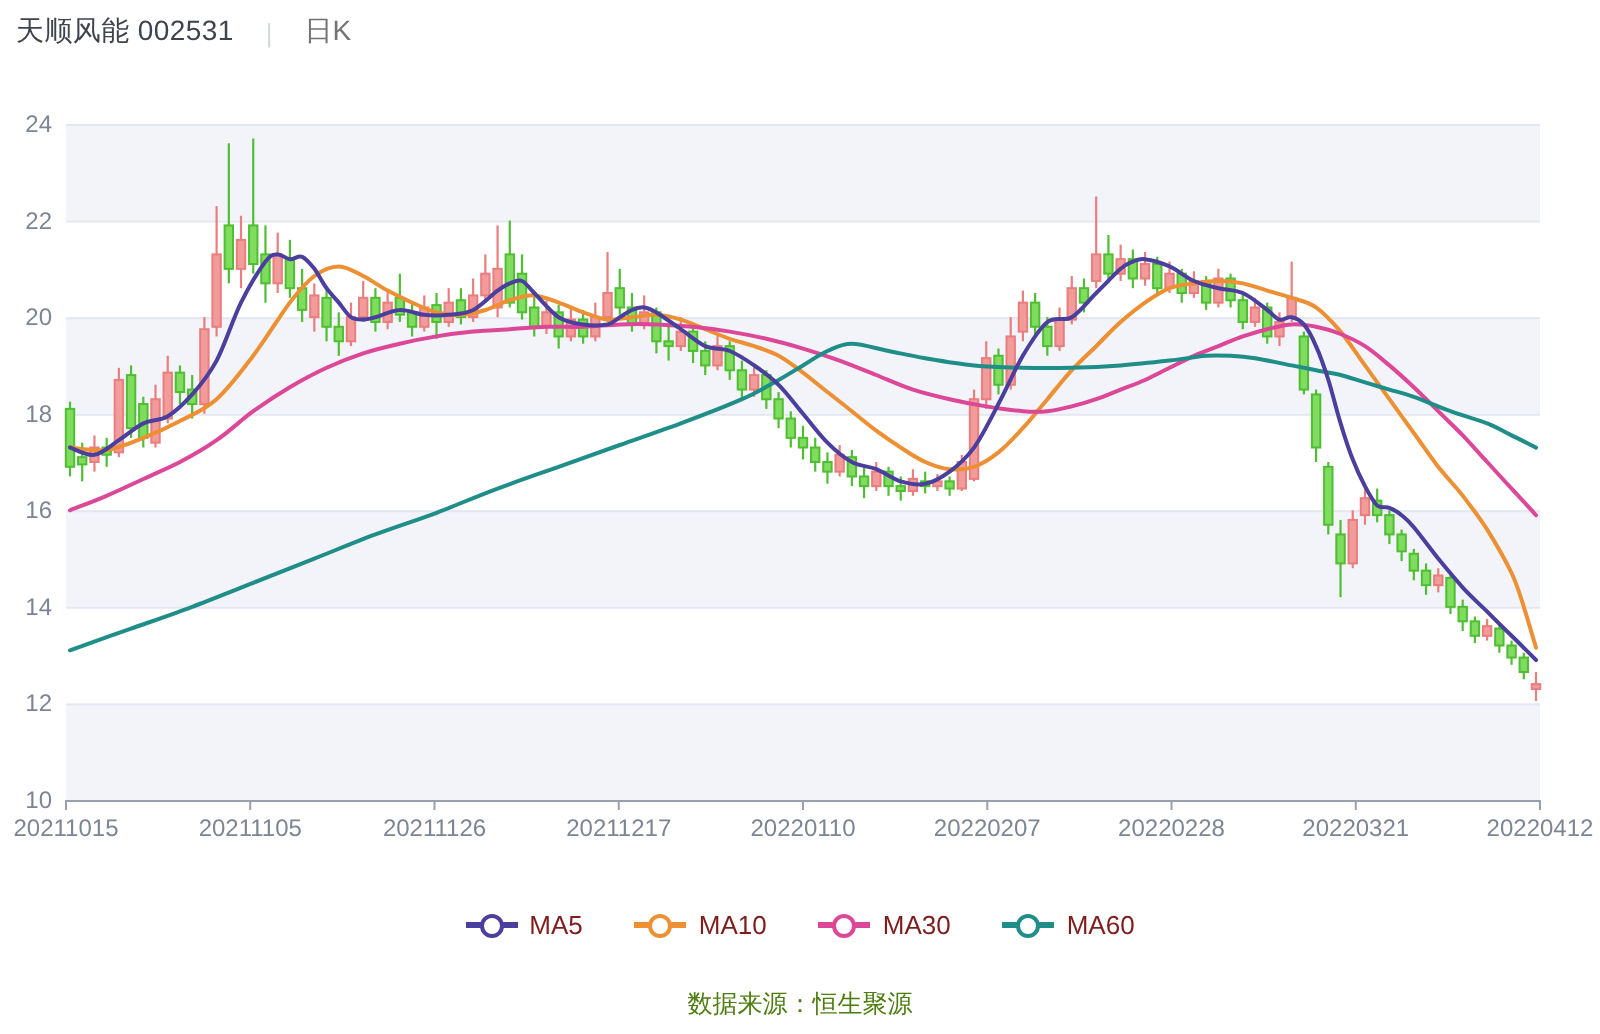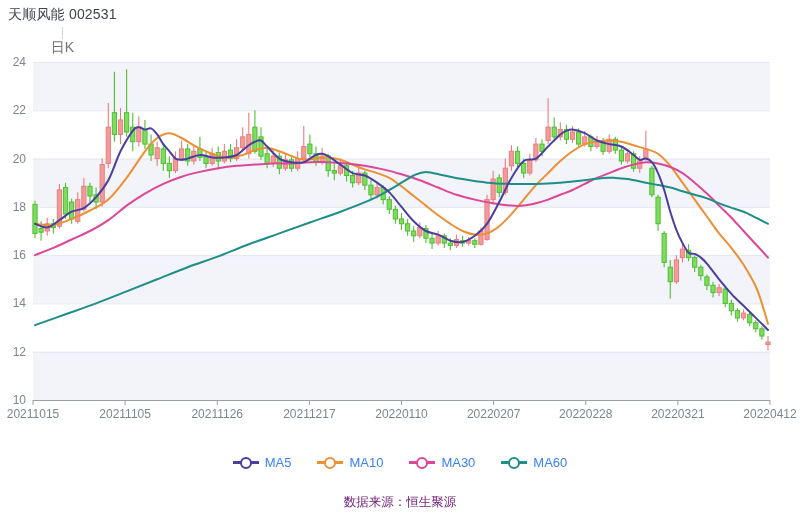--- a/index.html
+++ b/index.html
@@ -1,29 +1,29 @@
 <!DOCTYPE html>
 <html><head>
 <meta charset="utf-8">
 <style>
   html,body{margin:0;padding:0;background:#fff;}
   body{width:800px;height:517px;position:relative;font-family:"Liberation Sans","DejaVu Sans",sans-serif;overflow:hidden;}
   .page{position:absolute;inset:0;background:#fff;}
-  .hdr{position:absolute;left:8px;top:6px;height:20px;display:flex;align-items:center;font-size:14px;color:#3f434b;flex-direction:column;}
+  .hdr{position:absolute;left:8px;top:6px;height:20px;display:flex;align-items:center;font-size:14px;color:#3f434b;}
   .hdr .ttl{letter-spacing:.2px;}
   .hdr .div{color:#d4d7dc;margin:0 16px;font-size:13px;}
   .hdr .period{color:#737373;}
   svg.chart{position:absolute;left:0;top:0;}
   .legend{position:absolute;left:0;top:455px;width:800px;display:flex;justify-content:center;align-items:center;gap:26px;}
   .legend-item{display:flex;align-items:center;gap:6px;cursor:pointer;}
   .lg-mark{display:inline-block;width:26px;height:12px;position:relative;}
   .lg-mark::before{content:"";position:absolute;left:0;right:0;top:4.8px;height:2.6px;background:var(--c,#888);}
   .lg-ring{position:absolute;left:7px;top:0;width:12px;height:12px;border-radius:50%;border:2.6px solid var(--c,#888);background:#fff;box-sizing:border-box;}
-  .lg-label{font-size:13px;color:#3b82f6;}
-  .footer{position:absolute;left:0;top:494px;width:800px;text-align:center;font-size:12.5px;color:#701a75;}
+  .lg-label{font-size:13px;color:#7f1d1d;}
+  .footer{position:absolute;left:0;top:494px;width:800px;text-align:center;font-size:12.5px;color:#4d7c0f;}
 </style>
 </head>
 <body>
 
 <div class="page">
 
   <div class="hdr">
     <span class="ttl">天顺风能 002531</span>
     <span class="div">|</span>
     <span class="period">日K</span>

